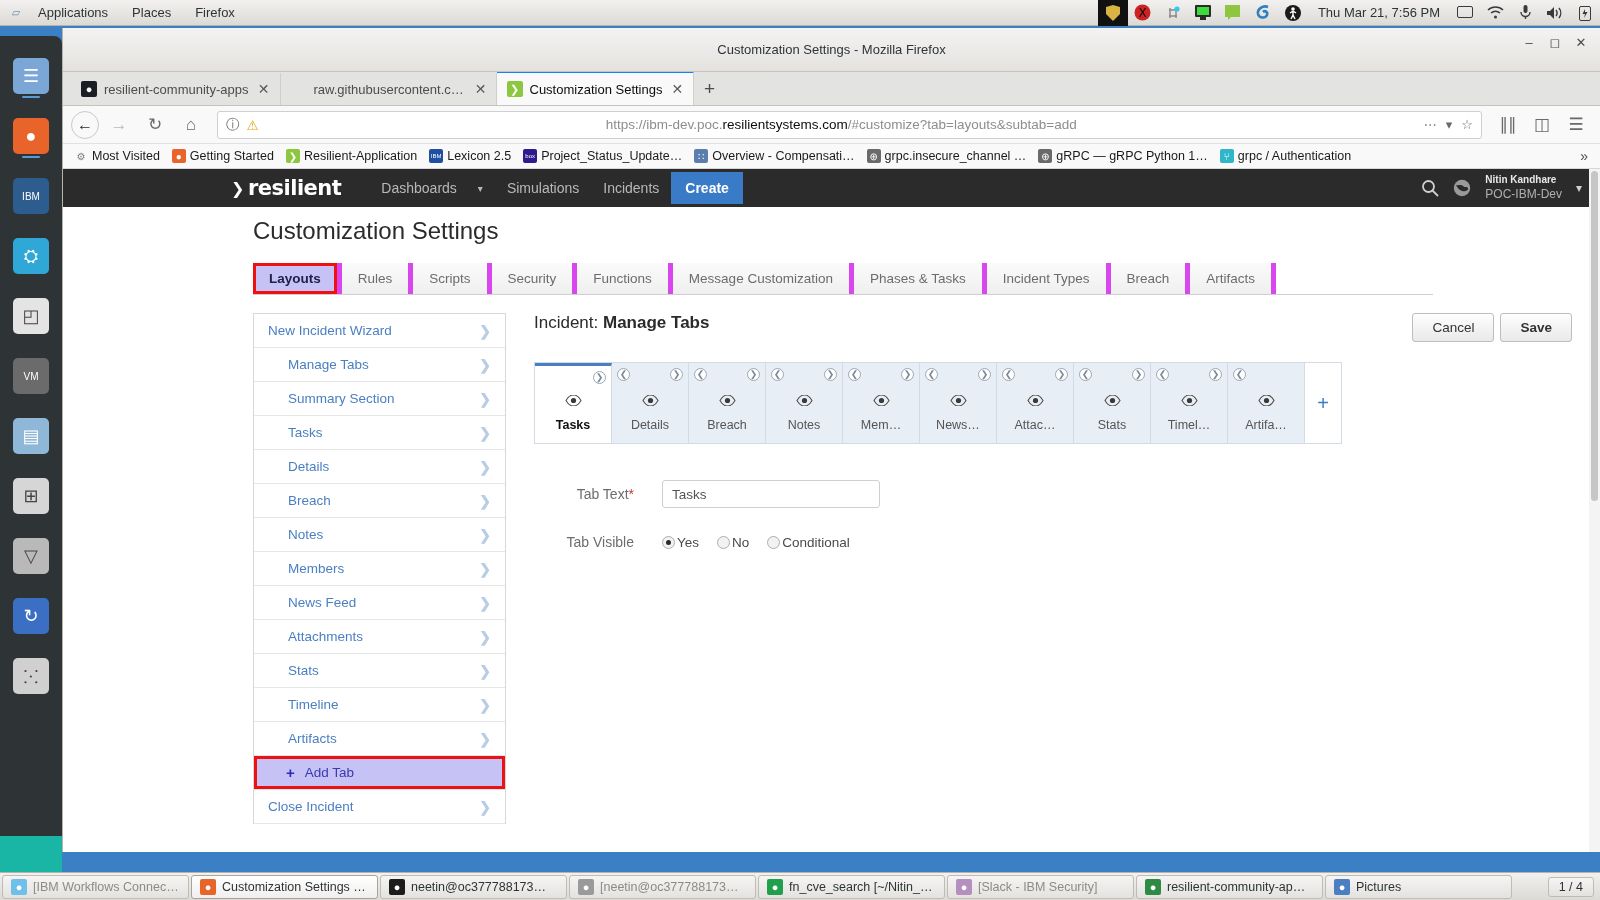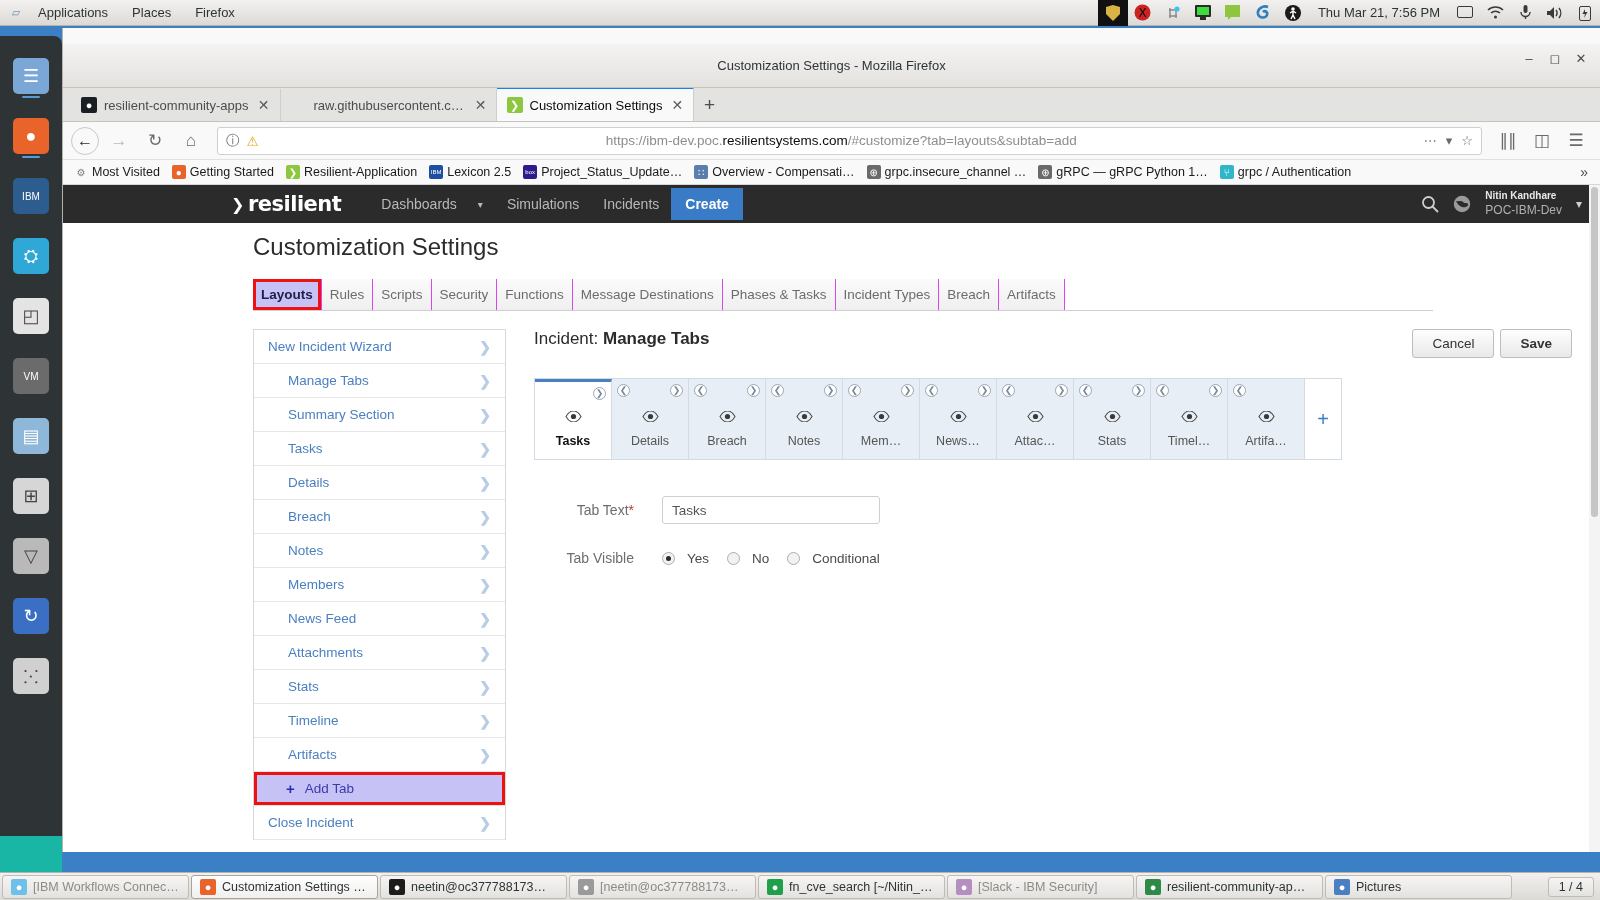--- a/index.html
+++ b/index.html
@@ -67,21 +67,21 @@
   
   #firefox {
     position: absolute; top: 28px; left: 62px; width: 1538px; height: 824px;
     background: #f9f9fa; display: flex; flex-direction: column;
     border-left: 1px solid #b6b3ac;
   }
   #titlebar {
     height: 44px; background: linear-gradient(#f4f3f2, #e4e2df);
     border-bottom: 1px solid #c6c3bd;
     display: flex; align-items: center; justify-content: center; position: relative;
-    font-size: 13px; color: #2e3436; margin-top: 16px;
+    font-size: 13px; color: #2e3436;
   }
   #win-controls { position: absolute; right: 6px; top: 0; height: 28px; display: flex; align-items: center; }
   .win-btn { width: 26px; height: 28px; display: flex; align-items: center; justify-content: center; font-size: 13px; color: #4b4b4b; }
 
   
   #tabstrip {
     height: 34px; background: #e3e3e1; display: flex; align-items: flex-end;
     padding-left: 8px; border-bottom: 1px solid #c6c3bd;
   }
   .ff-tab {
@@ -169,23 +169,23 @@
 
   #content { padding: 10px 0 0 190px; position: relative; }
   #page-title { font-size: 24px; color: #2b2b2b; font-weight: normal; margin-bottom: 18px; }
 
   
   #main-tabs {
     display: flex; align-items: stretch; border-bottom: 1px solid #d0d0d0;
     width: 1180px; height: 32px;
   }
   .mt {
-    padding: 0 8px; font-size: 13.5px; color: #6c6c6c;
+    padding: 0 16px; font-size: 13.5px; color: #6c6c6c;
     background: linear-gradient(#fbfbfb, #efefef);
-    border-right: 1px solid #d946ef;
+    border-right: 5px solid #d946ef;
     display: flex; align-items: center; white-space: nowrap;
   }
   .mt.active {
     background: #c6c2f5; color: #20204a; font-weight: bold;
     box-shadow: inset 0 0 0 3px #ee1111;
   }
 
   
   #body-wrap { display: flex; margin-top: 18px; }
   #side-menu {
@@ -255,21 +255,21 @@
     width: 128px; text-align: right; padding-right: 28px;
     font-size: 14px; color: #6d6d6d;
   }
   .req { color: #c0392b; }
   #tab-text-input {
     width: 218px; height: 28px; border: 1px solid #cfcfcf; border-radius: 3px;
     padding: 0 9px; font-size: 13.5px; color: #555;
     font-family: "Liberation Sans", sans-serif; background: #fff;
   }
   .radios { display: flex; align-items: center; gap: 18px; }
-  .radio { display: flex; align-items: center; gap: 12px; font-size: 13.5px; color: #4a4a4a; }
+  .radio { display: flex; align-items: center; gap: 2px; font-size: 13.5px; color: #4a4a4a; }
   .rc {
     width: 13px; height: 13px; border-radius: 50%; border: 1px solid #adadad;
     background: #f2f2f2; display: flex; align-items: center; justify-content: center;
   }
   .rc.on::after { content: ''; width: 5px; height: 5px; border-radius: 50%; background: #2b2b2b; }
 
   
   #page-scroll {
     position: absolute; right: 0; top: 0; width: 11px; height: 100%; background: #f4f4f4;
   }
@@ -578,21 +578,21 @@
           <div class="mt">
             <span>Scripts</span>
           </div>
           <div class="mt">
             <span>Security</span>
           </div>
           <div class="mt">
             <span>Functions</span>
           </div>
           <div class="mt">
-            <span>Message Destinations</span>
+            <span>Message Customization</span>
           </div>
           <div class="mt">
             <span>Phases &amp; Tasks</span>
           </div>
           <div class="mt">
             <span>Incident Types</span>
           </div>
           <div class="mt">
             <span>Breach</span>
           </div>

